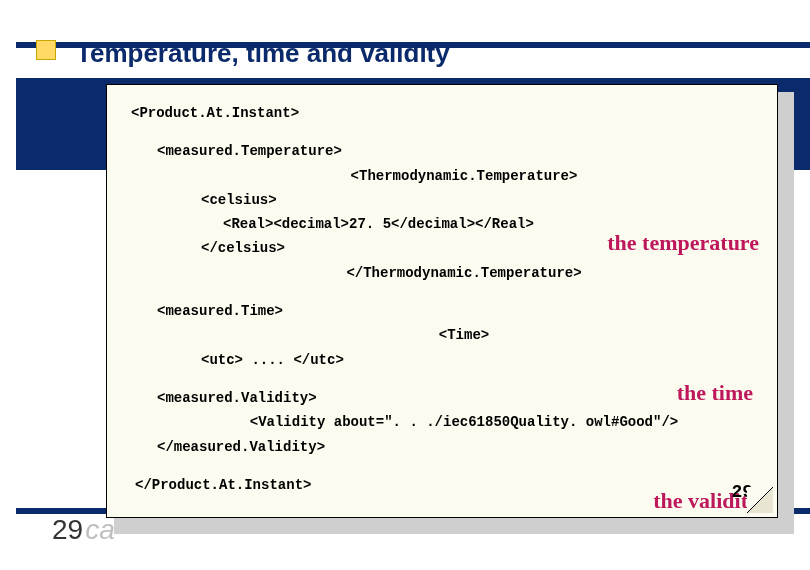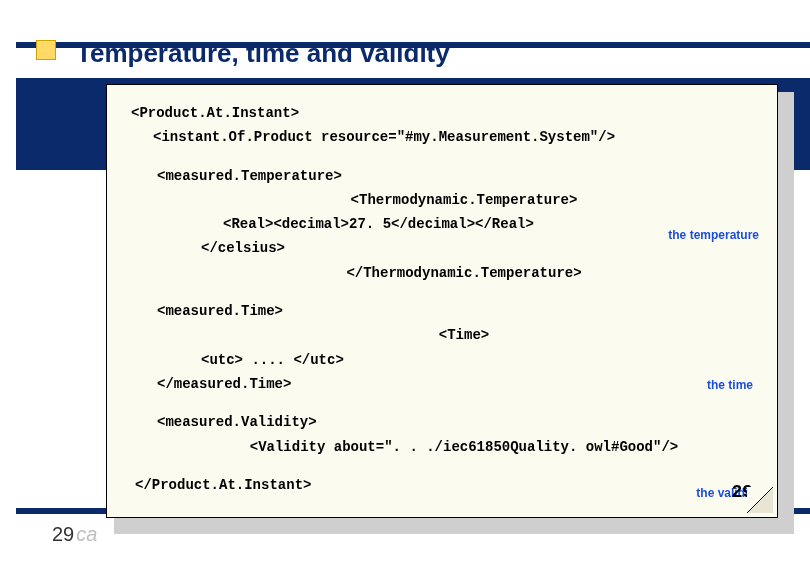--- a/index.html
+++ b/index.html
@@ -85,41 +85,41 @@
     height: 26px;
     background: linear-gradient(135deg, #fcfbef 0 49%, #000 49% 51%, #e8e6d3 51% 100%);
   }
   .ind1 { padding-left: 22px; display: block; }
   .ind2 { padding-left: 44px; display: block; text-align: center; }
   .ind3 { padding-left: 66px; display: block; }
   .ind4 { padding-left: 88px; display: block; }
   .blk { margin-top: 18px; }
   .annot {
     position: absolute;
-    font-family: Liberation Sans, sans-serif;
-    font-size: 12px;
+    font-family: Liberation Serif, serif;
+    font-size: 22px;
     font-weight: bold;
-    color: #1d4ed8;
+    color: #be185d;
     white-space: nowrap;
   }
   .annot.temp { right: 14px; top: 138px; }
   .annot.time { right: 20px; top: 288px; }
   .annot.valid { right: 14px; top: 396px; }
   .pagenum-right {
     position: absolute;
     right: 20px;
     bottom: 8px;
     font-size: 18px;
     color: #000;
   }
   .pagenum-left {
     position: absolute;
     left: 32px;
     bottom: 24px;
-    font-size: 20px;
+    font-size: 28px;
     color: #333;
     z-index: 1;
   }
   .pagenum-left .ghost {
     color: #bfbfbf;
     font-style: italic;
     margin-left: -2px;
   }
   .bottom-stripe {
     position: absolute;
@@ -138,40 +138,40 @@
   <div class="top-bar-under"></div>
   <div class="bottom-stripe"></div>
 
   <div class="bullet-sq"></div>
   <div class="title">Temperature, time and validity</div>
 
   <div class="code-wrap">
     <div class="code-shadow"></div>
     <div class="code-box">
       <span>&lt;Product.At.Instant&gt;</span><br>
-      <span class="ind1">&lt;instant.Of.Product resource="#my.Measurement.System"/&gt;</span>
 
       <div class="blk">
         <span class="ind1">&lt;measured.Temperature&gt;</span>
         <span class="ind2">&lt;Thermodynamic.Temperature&gt;</span>
+        <span class="ind3">&lt;celsius&gt;</span>
         <span class="ind4">&lt;Real&gt;&lt;decimal&gt;27. 5&lt;/decimal&gt;&lt;/Real&gt;</span>
         <span class="ind3">&lt;/celsius&gt;</span>
         <span class="ind2">&lt;/Thermodynamic.Temperature&gt;</span>
       </div>
 
       <div class="blk">
         <span class="ind1">&lt;measured.Time&gt;</span>
         <span class="ind2">&lt;Time&gt;</span>
         <span class="ind3">&lt;utc&gt;  ....  &lt;/utc&gt;</span>
-        <span class="ind1">&lt;/measured.Time&gt;</span>
       </div>
 
       <div class="blk">
         <span class="ind1">&lt;measured.Validity&gt;</span>
         <span class="ind2">&lt;Validity about=". . ./iec61850Quality. owl#Good"/&gt;</span>
+        <span class="ind1">&lt;/measured.Validity&gt;</span>
       </div>
 
       <div class="blk">
         <span>&lt;/Product.At.Instant&gt;</span>
       </div>
 
       <div class="annot temp">the temperature</div>
       <div class="annot time">the time</div>
       <div class="annot valid">the validity</div>
 

